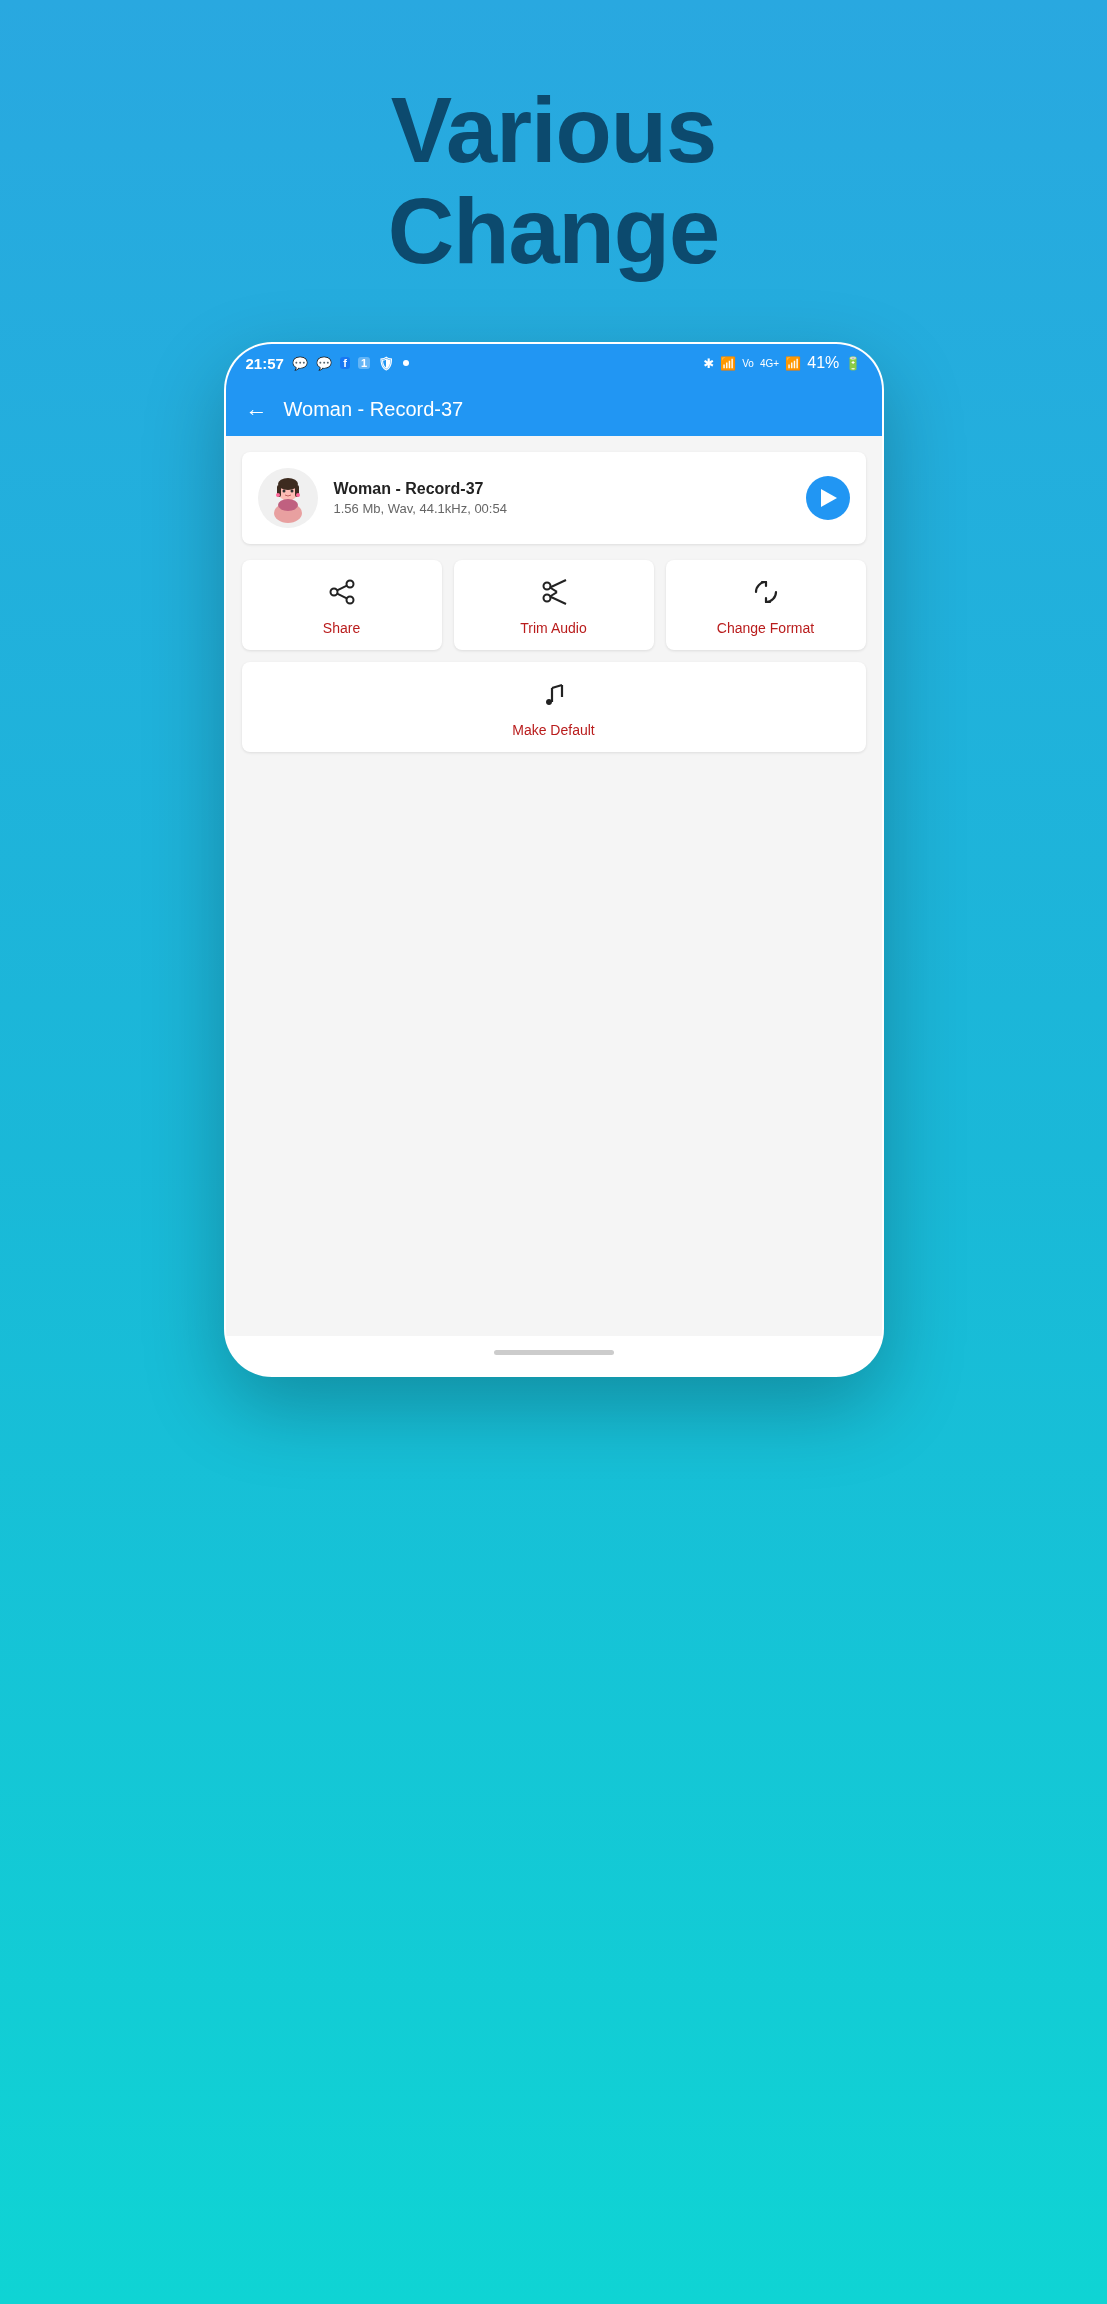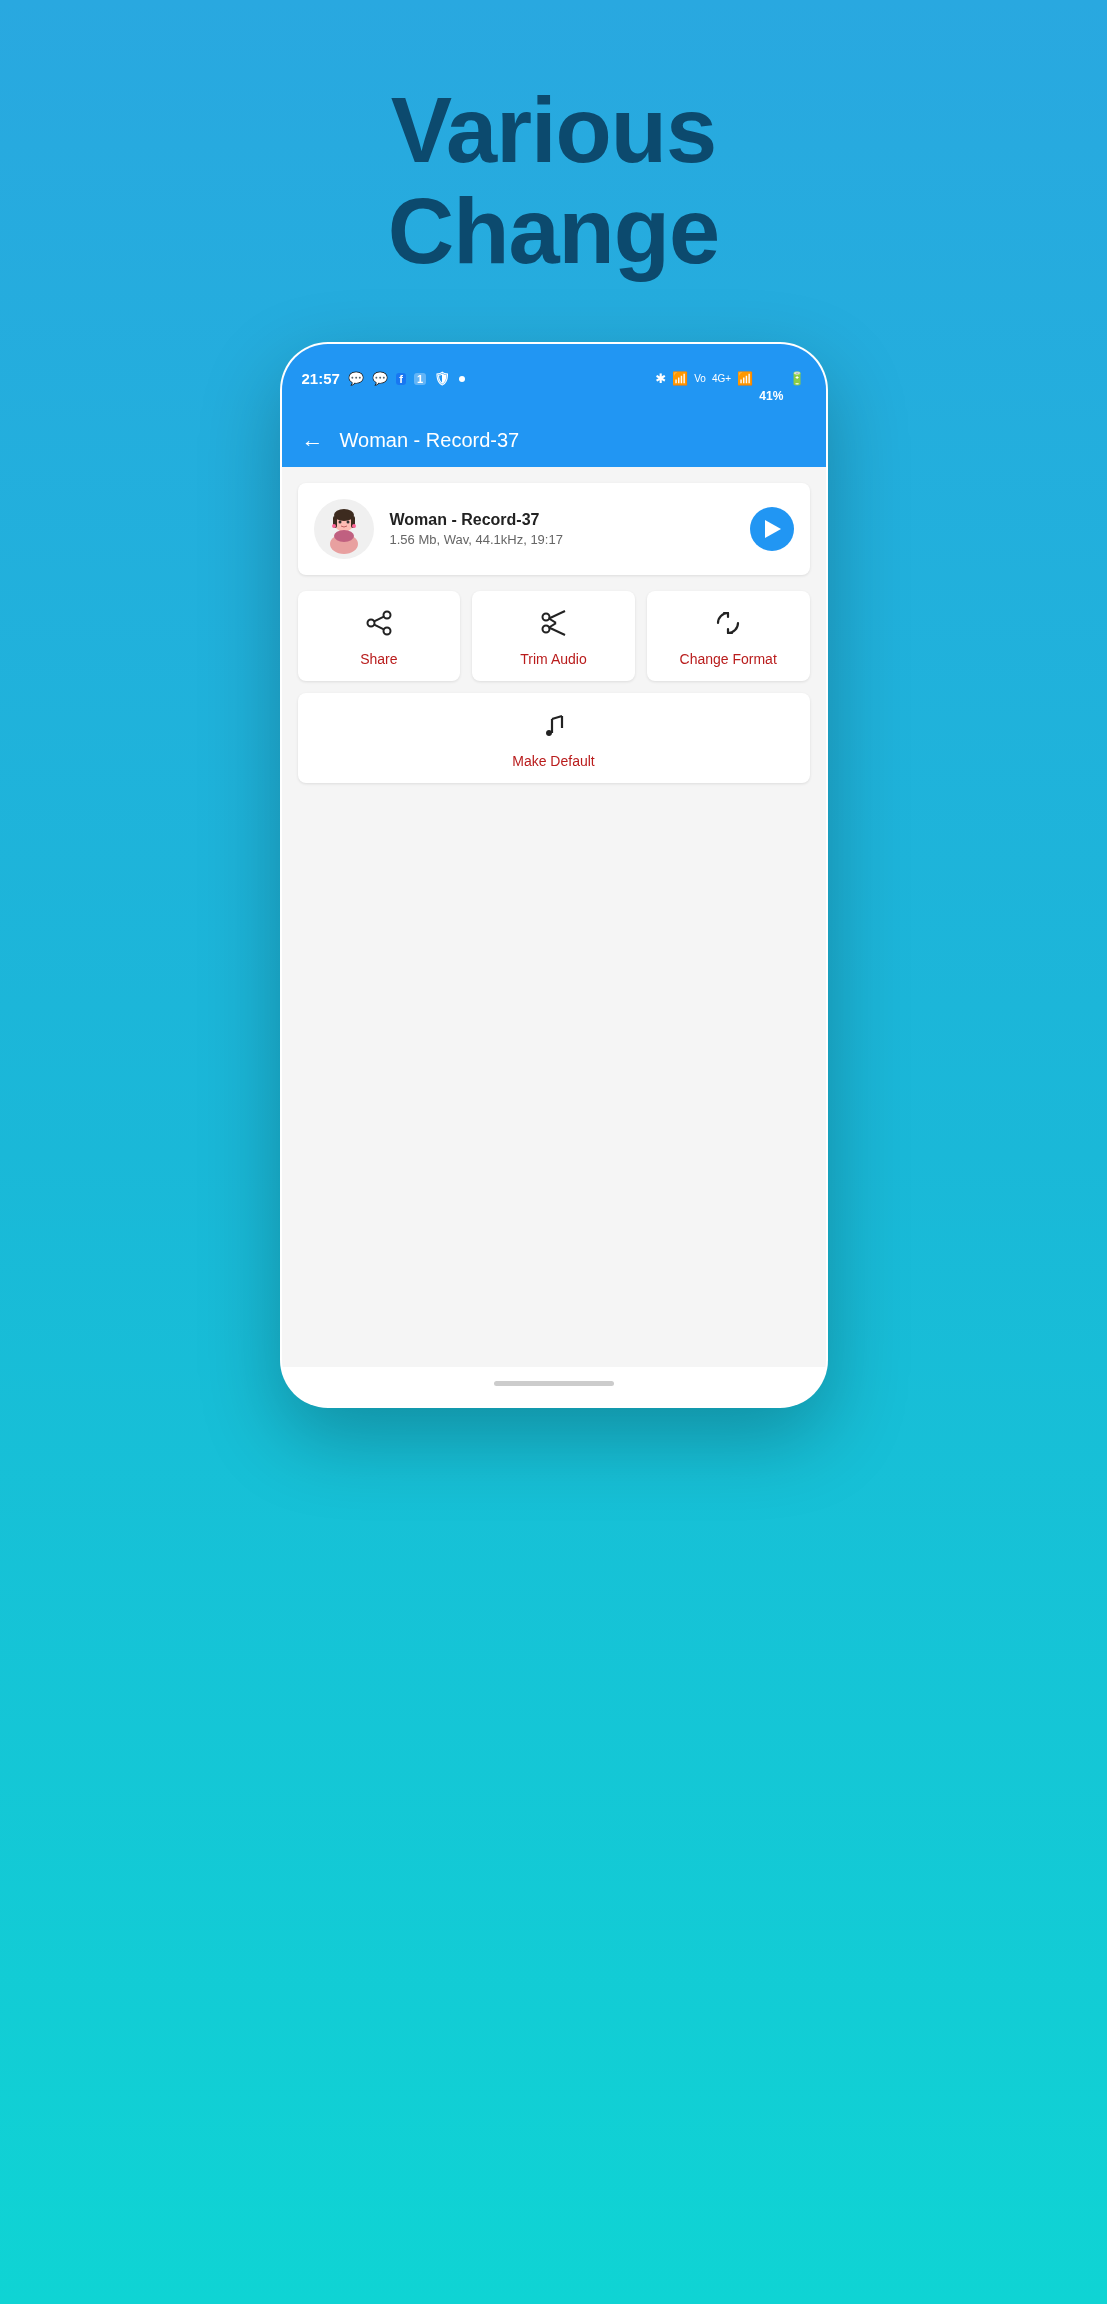--- a/index.html
+++ b/index.html
@@ -20,21 +20,21 @@
       font-size: 92px;
       font-weight: 900;
       text-align: center;
       margin-top: 80px;
       line-height: 1.1;
       letter-spacing: -1px;
     }
 
     .phone-wrapper {
       margin-top: 60px;
-      width: 548px;
+      width: 660px;
       background: white;
       border-radius: 48px;
       overflow: hidden;
       box-shadow: 0 30px 80px rgba(0,0,0,0.25);
       border: 2px solid rgba(255,255,255,0.4);
     }
 
     
     .status-bar {
       background: #2196F3;
@@ -229,21 +229,21 @@
       <span style="font-size:11px;background:rgba(255,255,255,0.3);border-radius:3px;padding:0 3px;">1</span>
       <span style="font-size:13px;">🛡</span>
       <span style="width:6px;height:6px;background:white;border-radius:50%;display:inline-block;"></span>
     </div>
     <div class="status-right">
       <span style="font-size:13px;">✱</span>
       <span style="font-size:13px;">📶</span>
       <span style="font-size:10px;">Vo</span>
       <span style="font-size:10px;">4G+</span>
       <span style="font-size:13px;">📶</span>
-      <span style="font-size:12px;font-weight:bold;margin-top:35px;">41%</span>
+      <span style="font-size:16px;font-weight:normal;">41%</span>
       <span style="font-size:13px;">🔋</span>
     </div>
   </div>
 
   <div class="app-bar">
     <span class="back-arrow">←</span>
     <span class="app-bar-title">Woman - Record-37</span>
   </div>
 
   <div class="content">
@@ -268,21 +268,21 @@
           <circle cx="29" cy="18" r="1.5" fill="#333"></circle>
 
           <path d="M22 22 Q25 24 28 22" stroke="#c06060" stroke-width="1" fill="none"></path>
 
           <circle cx="15" cy="22" r="2" fill="#ff6699"></circle>
           <circle cx="35" cy="22" r="2" fill="#ff6699"></circle>
         </svg>
       </div>
       <div class="file-info">
         <div class="file-name">Woman - Record-37</div>
-        <div class="file-meta">1.56 Mb, Wav, 44.1kHz, 19:17</div>
+        <div class="file-meta">1.56 Mb, Wav, 44.1kHz, 00:54</div>
       </div>
       <div class="play-button">
         <div class="play-triangle"></div>
       </div>
     </div>
 
     <div class="actions-top">
 
       <button class="action-btn">
         <span class="action-icon">

